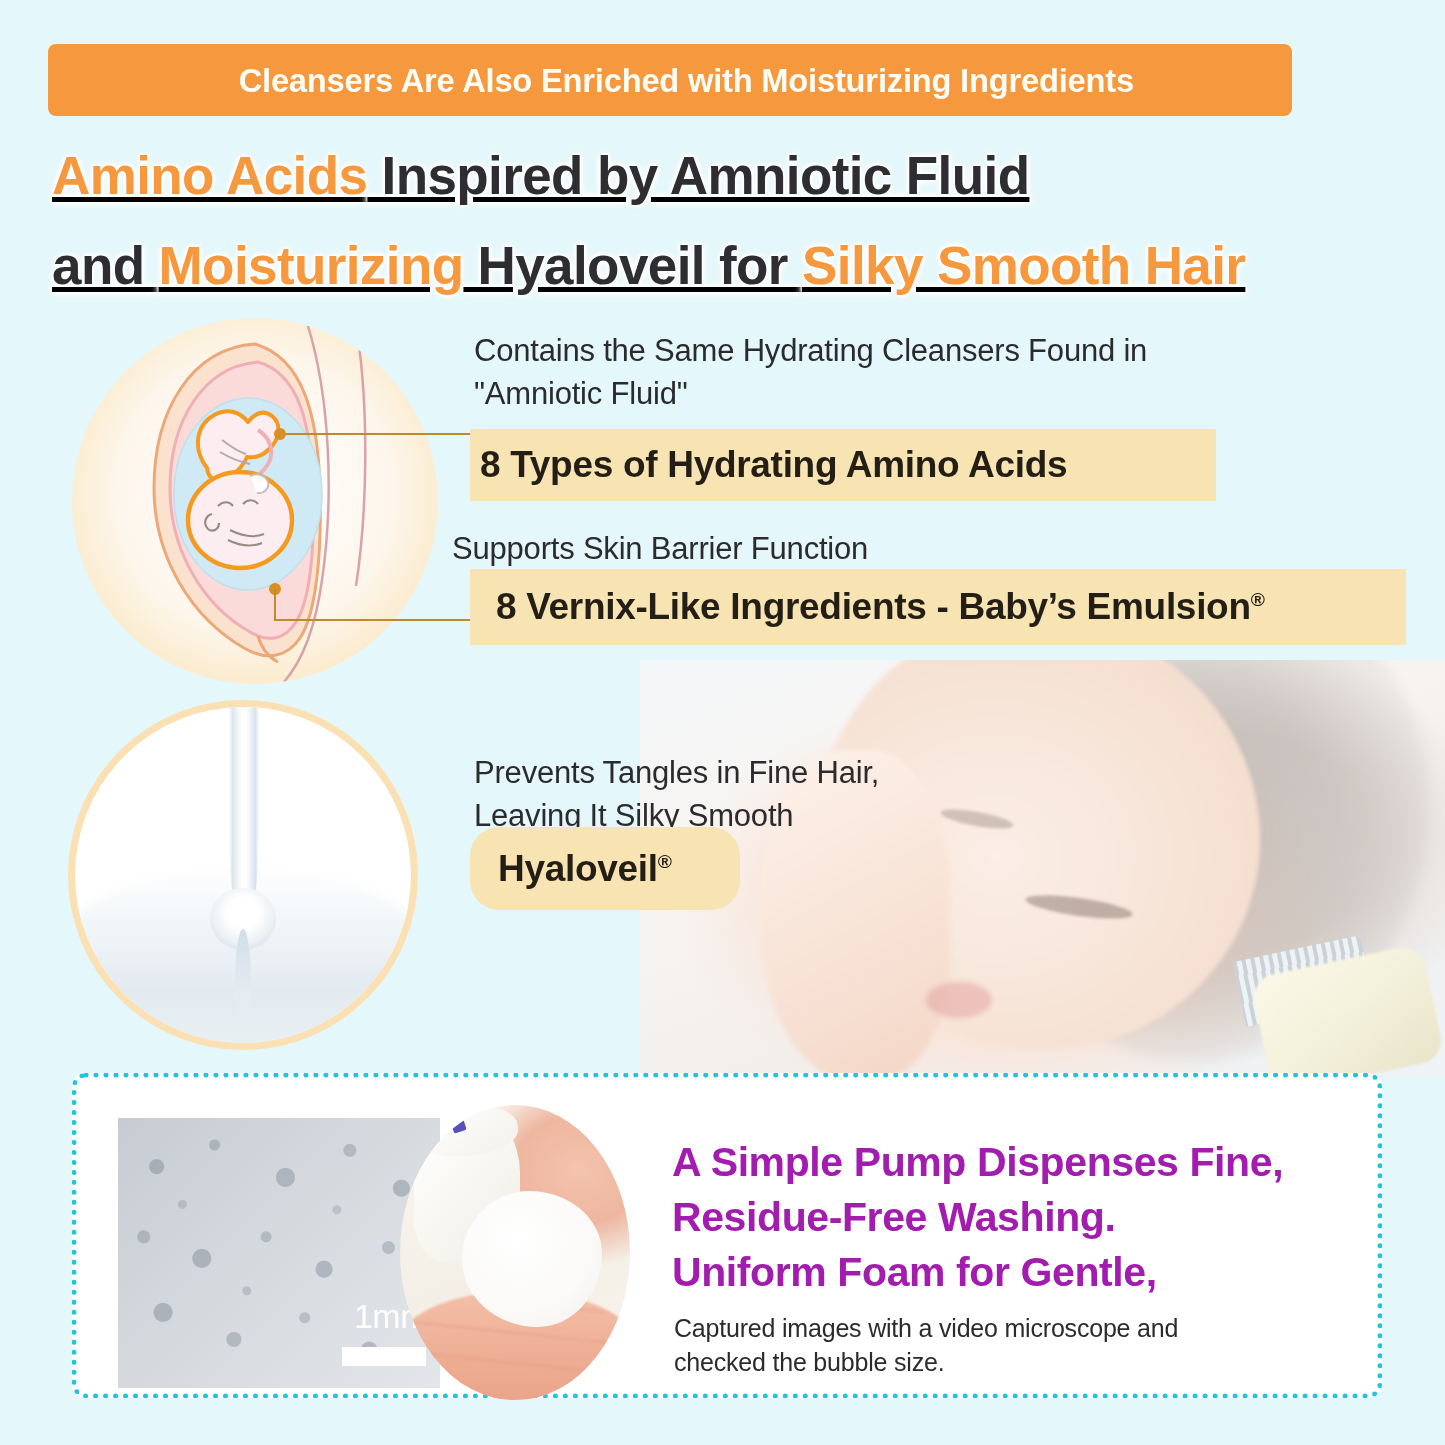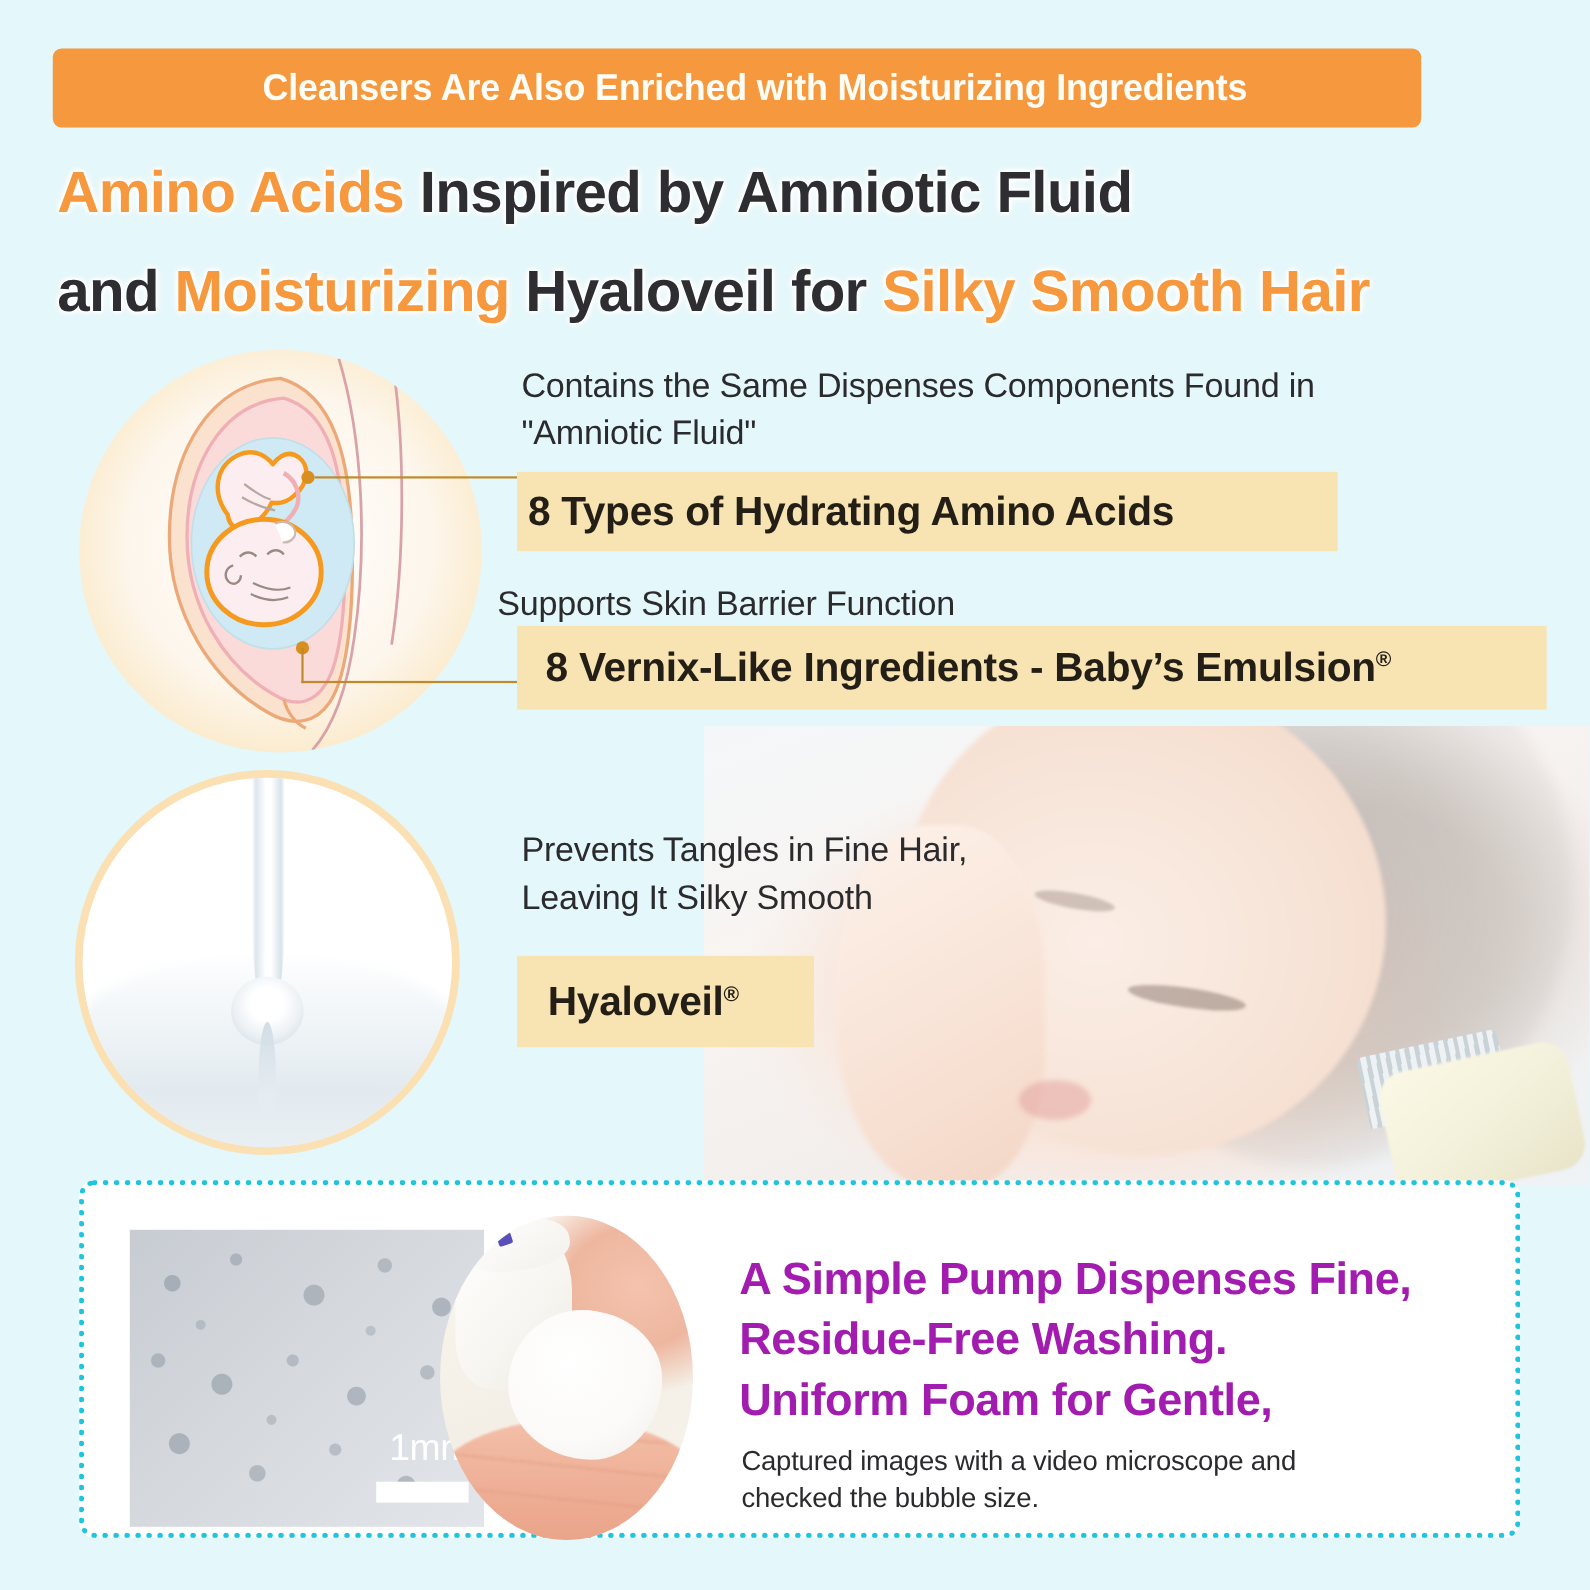--- a/index.html
+++ b/index.html
@@ -53,20 +53,21 @@
   }
   .headline-line {
     font-size: 53px;
     font-weight: bold;
     line-height: 1.44;
     letter-spacing: -0.6px;
     white-space: nowrap;
     text-shadow:
       0 0 6px #ffffff, 0 0 6px #ffffff, 0 0 10px #ffffff,
       1px 1px 2px #ffffff, -1px -1px 2px #ffffff;
+    text-decoration: underline;
   }
   .hl-line2 { margin-top: 14px; }
   .tx-orange { color: #f5983e; }
   .tx-dark   { color: #2e2e32; }
 
   
   .fetus-circle {
     position: absolute;
     left: 72px;
     top: 318px;
@@ -471,21 +472,21 @@
     <div class="conn-dot" style="left:274px; top:428px;"></div>
     <div class="conn-line" style="left:286px; top:433px; width:184px;"></div>
   </div>
 
   <div class="connector">
     <div class="conn-dot" style="left:269px; top:583px;"></div>
     <div class="conn-vert" style="left:274px; top:589px; height:32px;"></div>
     <div class="conn-line" style="left:274px; top:619px; width:196px;"></div>
   </div>
 
-  <div class="callout-lead" style="left:474px; top:330px; width:740px;">Contains the Same Dispenses Components Found in "Amniotic Fluid"</div>
+  <div class="callout-lead" style="left:474px; top:330px; width:740px;">Contains the Same Hydrating Cleansers Found in "Amniotic Fluid"</div>
   <div class="yellow-box" style="left:470px; top:429px; width:746px; height:72px; padding-left:10px;">
     <span><span>8 Types of Hydrating Amino Acids</span></span>
   </div>
 
   <div class="callout-lead" style="left:452px; top:528px; width:740px;">Supports Skin Barrier Function</div>
   <div class="yellow-box" style="left:470px; top:569px; width:936px; height:76px; padding-left:26px;">
     <span><span>8 Vernix-Like Ingredients - Baby’s Emulsion</span><sup>®</sup></span>
   </div>
 
   <div class="baby-photo">
@@ -500,21 +501,21 @@
   </div>
 
   <div class="water-circle">
     <div class="water-pool"></div>
     <div class="water-stream"></div>
     <div class="water-splash"></div>
     <div class="water-tail"></div>
   </div>
 
   <div class="callout-lead" style="left:474px; top:752px; width:520px;">Prevents Tangles in Fine Hair, Leaving It Silky Smooth</div>
-  <div class="yellow-box" style="left:470px; top:869px; width:270px; height:83px; padding-left:28px;">
+  <div class="yellow-box" style="left:470px; top:827px; width:270px; height:83px; padding-left:28px;border-radius:29px;">
     <span><span>Hyaloveil</span><sup>®</sup></span>
   </div>
 
   <div class="bottom-panel"></div>
 
   <div class="micro-img">
     <div class="micro-scale-label">1mm</div>
     <div class="micro-scale-bar"></div>
   </div>
 

